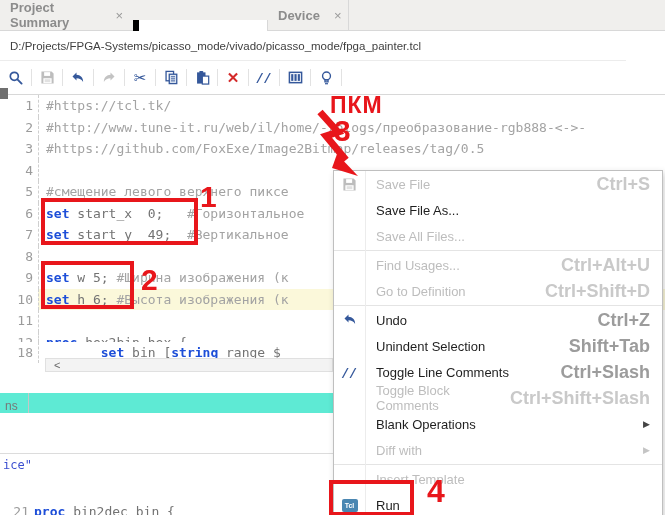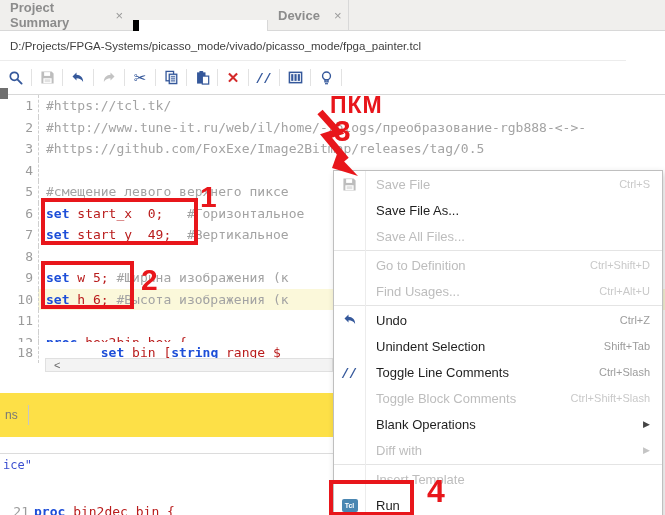--- a/index.html
+++ b/index.html
@@ -26,43 +26,43 @@
   .editor{position:absolute;left:0;top:95px;width:665px;height:277px;background:#fff;
     font-family:"DejaVu Sans Mono",monospace;font-size:13px;overflow:hidden;}
   .crow{display:flex;height:21.5px;line-height:21.5px;white-space:pre;}
   .crow.clip{height:10px;overflow:hidden;}
   .gut{width:38px;text-align:right;color:#9b9b9b;flex:0 0 38px;padding-right:5px;
     box-sizing:border-box;}
   .ctext{border-left:1px dashed #cfcfcf;padding-left:7px;flex:1;color:#1a1a1a;}
   .crow.hl .ctext{background:#fbf8da;}
   .ed-comment{color:#a3a3a3;}
   .ed-keyword{color:#1d4ed8;font-weight:bold;}
-  .ed-plain{color:#b91c1c;}
+  .ed-plain{color:#737373;}
   .hscroll{position:absolute;left:45px;top:358px;width:288px;height:14px;background:#f3f3f3;
     border:1px solid #e0e0e0;box-sizing:border-box;display:flex;align-items:center;}
   .hscroll .arr{font-size:11px;color:#666;margin-left:8px;line-height:12px;}
   
-  .bstrip{position:absolute;left:0;top:393px;width:333px;height:44px;background:#fde047;
-    display:flex;align-items:center;font-size:12px;color:#777;}
+  .bstrip{position:absolute;left:0;top:393px;width:333px;height:20px;background:#5eead4;
+    display:flex;align-items:flex-end;font-size:12px;color:#777;}
   .bstrip .lbl{padding-left:5px;}
   .bstrip .vsep{width:1px;height:20px;background:#c6c6c6;margin-left:10px;}
   .bdivider{position:absolute;left:0;top:453px;width:338px;height:1px;background:#dcdcdc;}
   .bconsole{position:absolute;left:3px;top:458px;font-family:"DejaVu Sans Mono",monospace;
     font-size:12px;color:#3c50d0;}
   .bcode{position:absolute;left:0;top:502px;width:340px;height:20px;display:flex;
     font-family:"DejaVu Sans Mono",monospace;font-size:13px;line-height:20px;white-space:pre;}
   .bcode .gut{width:34px;flex:0 0 34px;}
   
   .menu{position:absolute;left:333px;top:170px;width:330px;height:352px;background:#fff;
     border:1px solid #bfbfbf;box-shadow:2px 3px 7px rgba(0,0,0,.18);box-sizing:border-box;}
   .menu-gutter-line{position:absolute;left:31px;top:0;bottom:0;width:1px;background:#ececec;}
   .mi{position:relative;height:26px;display:flex;align-items:center;padding:0 12px 0 42px;
     font-size:13px;color:#1f1f1f;}
   .mi.dis{color:#bdbdbd;}
-  .mi .sc{margin-left:auto;font-size:11px;color:#9c9c9c;}
+  .mi .sc{margin-left:auto;font-size:18px;color:#9c9c9c;font-weight:bold;}
   .mi.dis .sc{color:#c9c9c9;}
   .mi .ico{position:absolute;left:0;top:0;width:31px;height:26px;display:flex;
     align-items:center;justify-content:center;}
   .mi .sub{margin-left:auto;font-size:9px;color:#444;}
   .mi.dis .sub{color:#c4c4c4;}
   .msep{height:1px;background:#e4e4e4;margin:1px 0;}
   .tcl-badge{display:inline-block;width:16px;height:13px;background:#4a87b2;color:#fff;
     font-size:7px;font-weight:bold;text-align:center;line-height:13px;border-radius:2px;
     font-family:"Liberation Sans",sans-serif;}
   
@@ -220,26 +220,26 @@
         <span class="sc">Ctrl+S</span>
       </div>
       <div class="mi">
         <span>Save File As...</span>
       </div>
       <div class="mi dis">
         <span>Save All Files...</span>
       </div>
       <div class="msep"></div>
       <div class="mi dis">
+        <span>Find Usages...</span>
+        <span class="sc">Ctrl+Alt+U</span>
+      </div>
+      <div class="mi dis">
         <span>Go to Definition</span>
         <span class="sc">Ctrl+Shift+D</span>
-      </div>
-      <div class="mi dis">
-        <span>Find Usages...</span>
-        <span class="sc">Ctrl+Alt+U</span>
       </div>
       <div class="msep"></div>
       <div class="mi">
         <span class="ico">
           <svg width="16" height="16" viewBox="0 0 16 16">
             <path d="M6.5 2.5 2.5 6.5l4 4V8.2c3 0 5.2 1.2 6.6 3.8.2-4.6-2.8-7-6.6-7.2z" fill="#35589b"></path>
           </svg>
         </span>
         <span>Undo</span>
         <span class="sc">Ctrl+Z</span>

